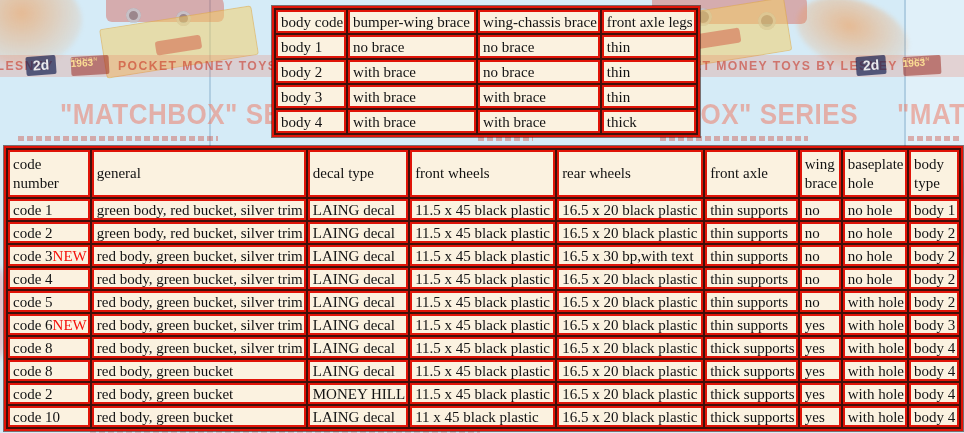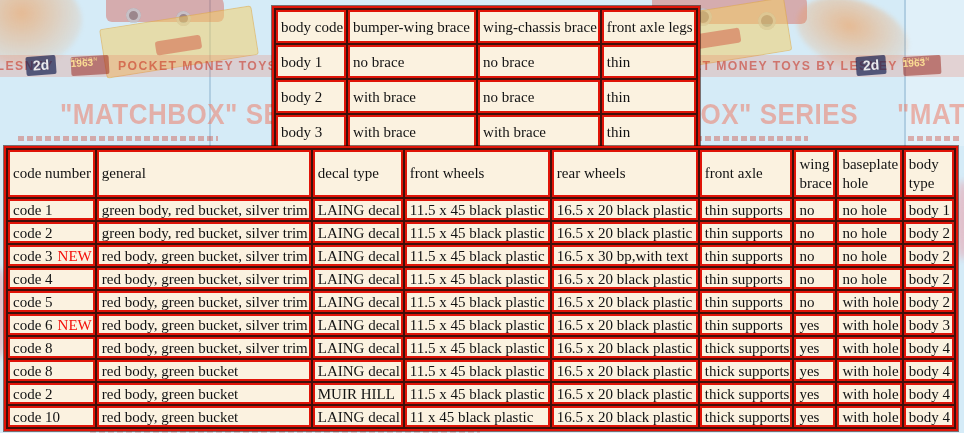--- a/index.html
+++ b/index.html
@@ -50,32 +50,32 @@
     background:var(--grid_dark, #40100a); border:2px solid var(--table_border_red, #e01408);
     box-shadow:0 0 0 1px rgba(45,8,2,.55);
   }
   table.mbx td {
     box-sizing:border-box; background:var(--cell_background, #fbf2e0);
     border:2px solid var(--table_border_red, #e01408);
     font-family:"Liberation Serif", serif; font-size:15px; line-height:16px;
     color:#121212; padding:0 1px 0 3px; white-space:nowrap; overflow:hidden;
     vertical-align:middle; text-align:left;
   }
-  .top-table td { height:33px; }
+  .top-table td { height:23px; }
   .main-table td { height:21px; }
   .main-table tr.hdr td { height:47px; white-space:normal; line-height:19px; }
   
   .top-table td:nth-child(1){width:69px}  .top-table td:nth-child(2){width:128px}
   .top-table td:nth-child(3){width:119px} .top-table td:nth-child(4){width:92px}
   .main-table td:nth-child(1){width:72px}  .main-table td:nth-child(2){width:213px}
   .main-table td:nth-child(3){width:68px}  .main-table td:nth-child(4){width:145px}
   .main-table td:nth-child(5){width:146px} .main-table td:nth-child(6){width:90px}
   .main-table td:nth-child(7){width:41px}  .main-table td:nth-child(8){width:64px}
   .main-table td:nth-child(9){width:50px}
-  .new-badge { color:var(--new_text, #f50f0a); margin-left:5px; }
+  .new-badge { color:var(--new_text, #f50f0a); }
 </style>
 </head>
 <body>
 
 <div class="bg">
   <div class="seam" style="left:209px"></div>
   <div class="seam" style="left:904px"></div>
   <div class="panel"></div>
 
   <div class="blob orange" style="left:-28px; top:-22px; width:110px; height:88px;"></div>
@@ -257,21 +257,21 @@
         <td><span>11.5 x 45 black plastic</span></td>
         <td><span>16.5 x 20 black plastic</span></td>
         <td><span>thick supports</span></td>
         <td><span>yes</span></td>
         <td><span>with hole</span></td>
         <td><span>body 4</span></td>
       </tr>
       <tr>
         <td><span>code 2</span></td>
         <td><span>red body, green bucket</span></td>
-        <td><span>MUIR HILL</span></td>
+        <td><span>MONEY HILL</span></td>
         <td><span>11.5 x 45 black plastic</span></td>
         <td><span>16.5 x 20 black plastic</span></td>
         <td><span>thick supports</span></td>
         <td><span>yes</span></td>
         <td><span>with hole</span></td>
         <td><span>body 4</span></td>
       </tr>
       <tr>
         <td><span>code 10</span></td>
         <td><span>red body, green bucket</span></td>

